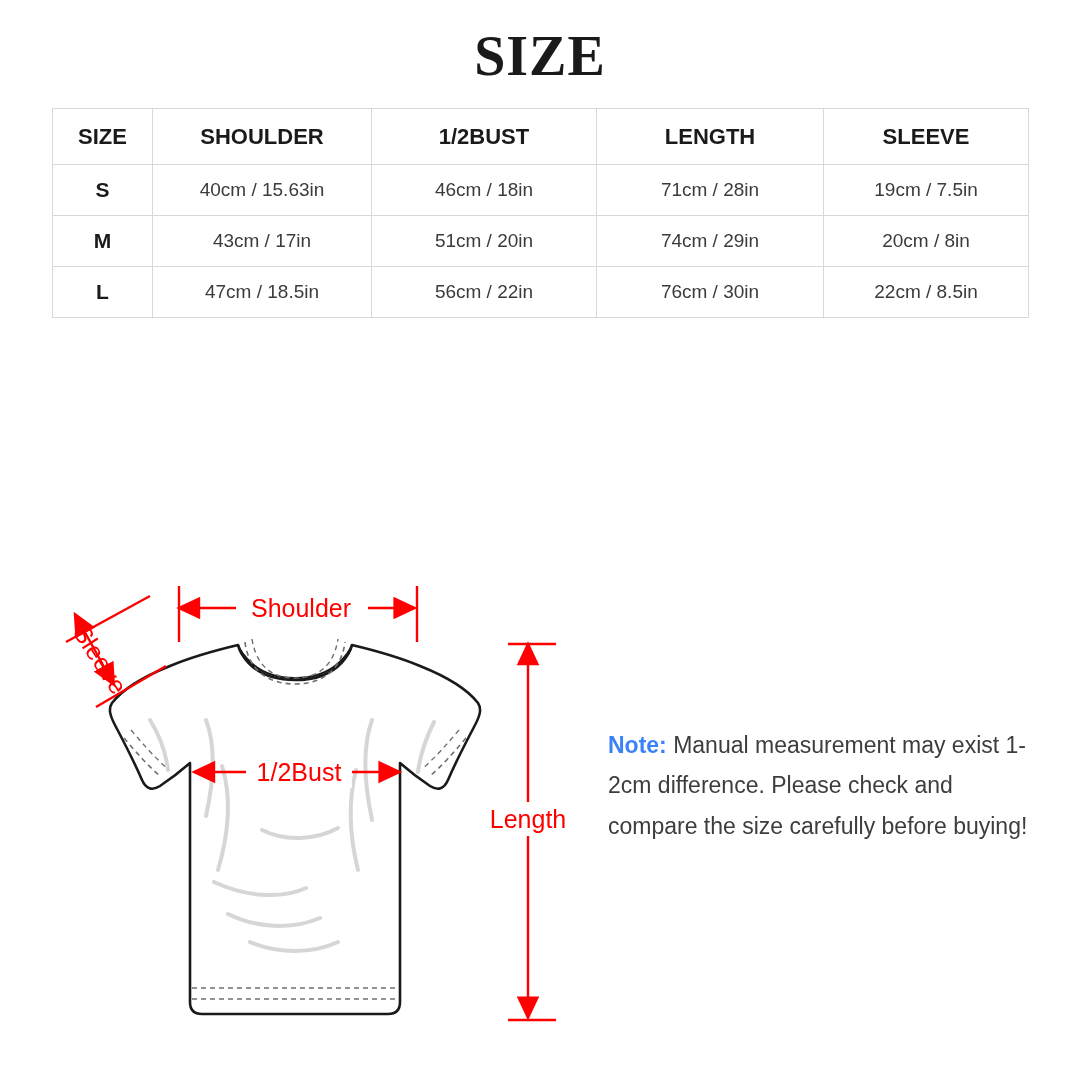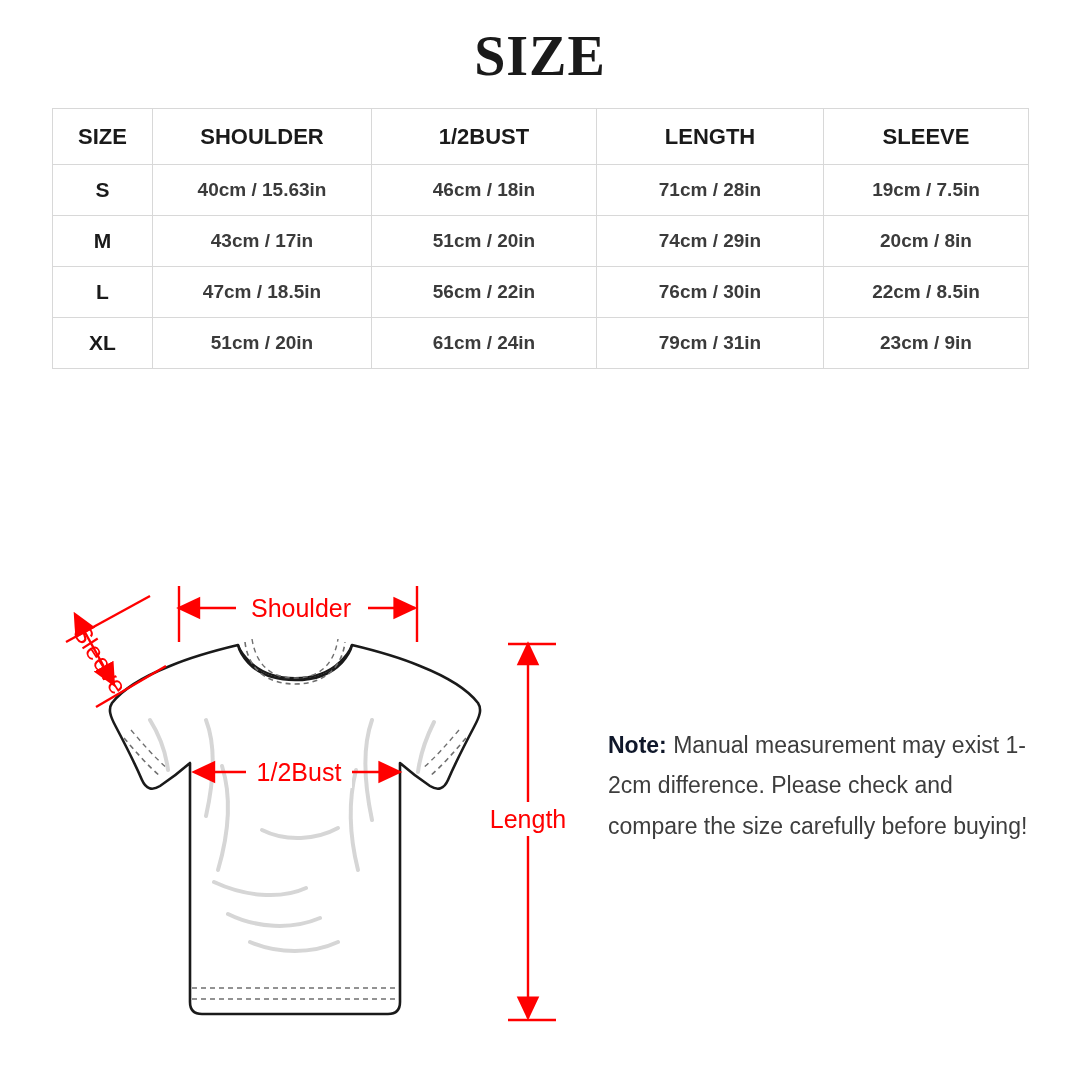--- a/index.html
+++ b/index.html
@@ -50,21 +50,21 @@
     color: #1a1a1a;
     height: 53px;
   }
   table.size-table td.size-label {
     font-size: 21px;
     font-weight: 700;
     color: #1a1a1a;
   }
   table.size-table td.meas {
     font-size: 19px;
-    font-weight: 700;
+    font-weight: 400;
     color: #3b3b3b;
   }
   col.c0 { width: 100px; }
   col.c1 { width: 219px; }
   col.c2 { width: 225px; }
   col.c3 { width: 227px; }
   col.c4 { width: 205px; }
 
   
   .diagram {
@@ -83,21 +83,21 @@
     position: absolute;
     left: 608px;
     top: 725px;
     width: 420px;
     font-size: 23px;
     line-height: 1.75;
     color: #3d3d3d;
   }
   .note .note-label {
     font-weight: 700;
-    color: #0f172a;
+    color: #3b82f6;
   }
 </style>
 </head>
 <body>
 
 <div class="title">SIZE</div>
 
 <div class="table-wrap">
   <table class="size-table">
     <colgroup>
@@ -130,27 +130,20 @@
         <td class="meas">51cm / 20in</td>
         <td class="meas">74cm / 29in</td>
         <td class="meas">20cm / 8in</td>
       </tr>
       <tr>
         <td class="size-label">L</td>
         <td class="meas">47cm / 18.5in</td>
         <td class="meas">56cm / 22in</td>
         <td class="meas">76cm / 30in</td>
         <td class="meas">22cm / 8.5in</td>
-      </tr>
-      <tr>
-        <td class="size-label">XL</td>
-        <td class="meas">51cm / 20in</td>
-        <td class="meas">61cm / 24in</td>
-        <td class="meas">79cm / 31in</td>
-        <td class="meas">23cm / 9in</td>
       </tr>
     </tbody>
   </table>
 </div>
 
 <div class="diagram">
   <svg width="1080" height="510" viewBox="0 0 1080 510" xmlns="http://www.w3.org/2000/svg">
     <defs>
       <marker id="arrR" markerWidth="11" markerHeight="11" refX="9" refY="5.5" orient="auto">
         <path d="M0,0.8 L10,5.5 L0,10.2 Z" fill="#ff0000"></path>

